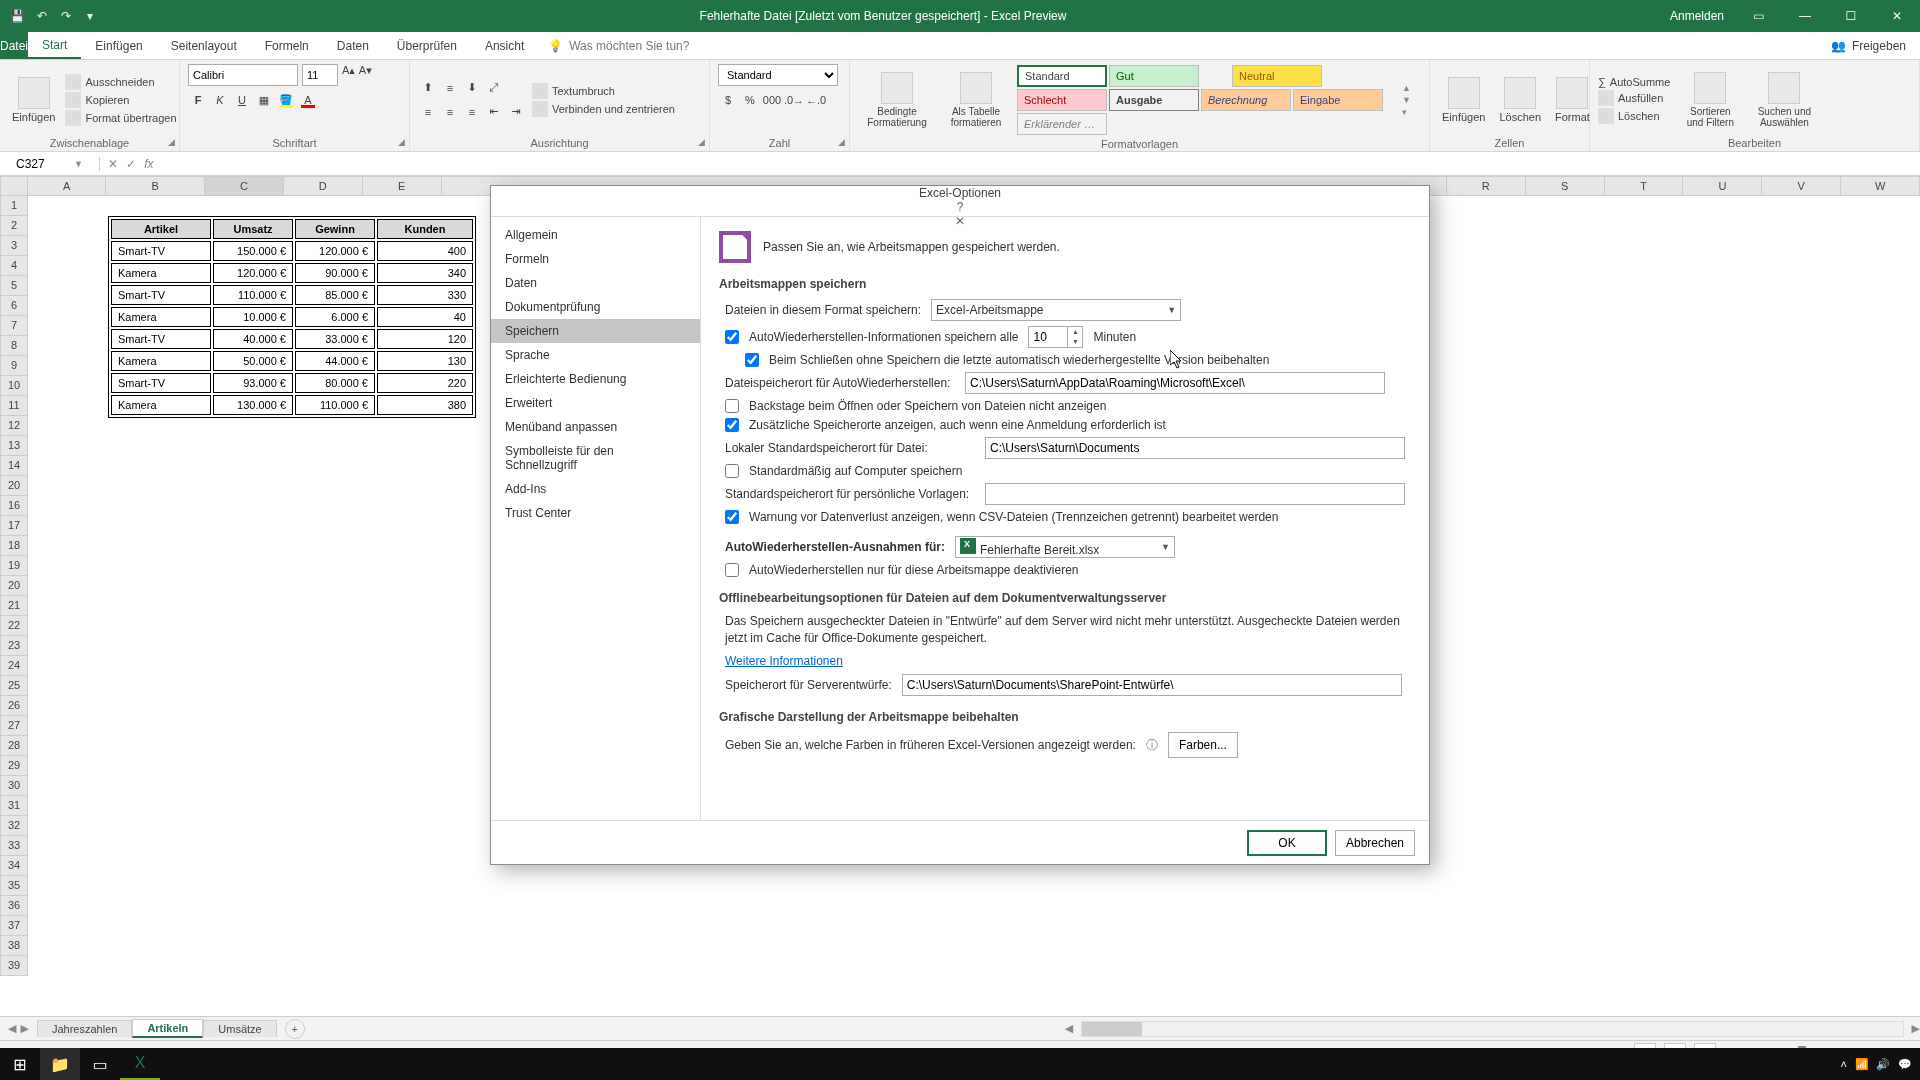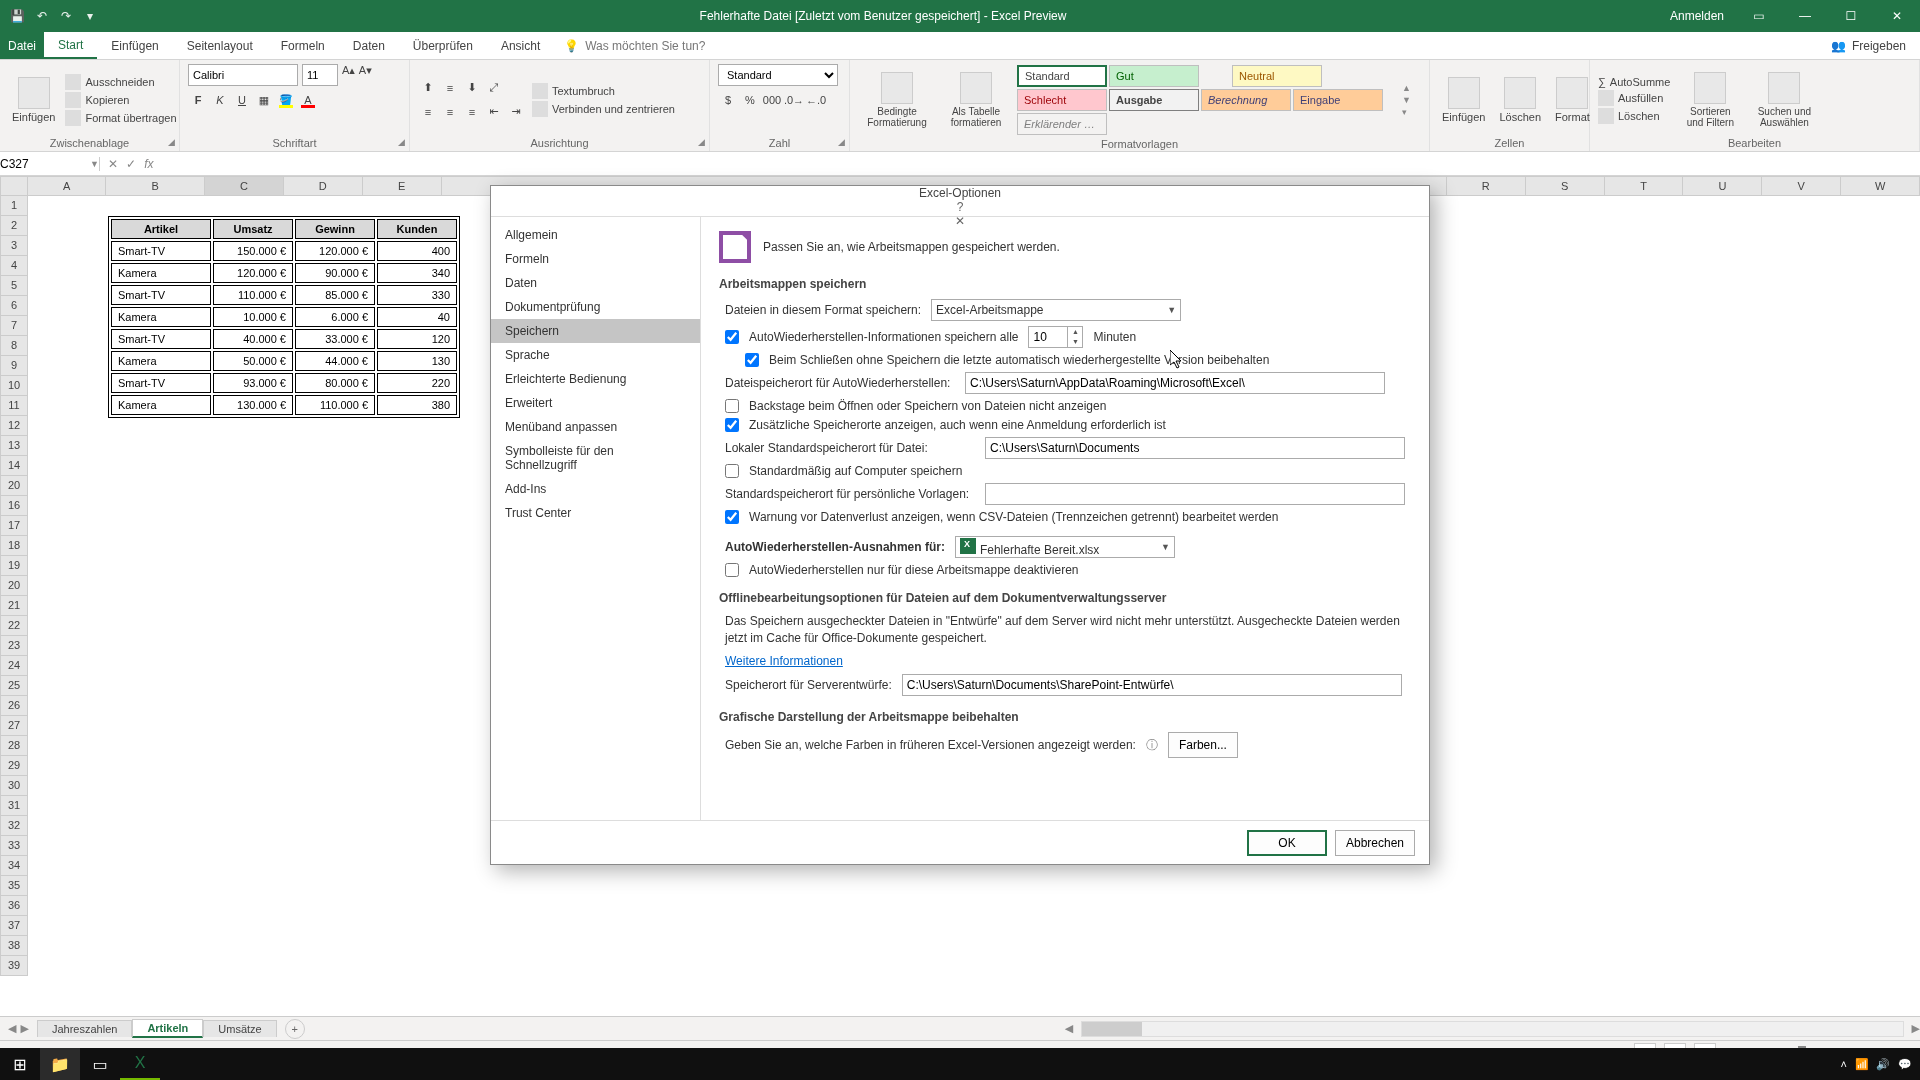--- a/index.html
+++ b/index.html
@@ -9,21 +9,21 @@
 .titlebar { height: 32px; background: #217346; color: #fff; display: flex; align-items: center; font-size: 12px; }
 .titlebar .qat { display: flex; gap: 4px; padding: 0 8px; align-items: center; }
 .titlebar .qat-icon { width: 20px; height: 20px; display: flex; align-items: center; justify-content: center; opacity: 0.9; }
 .titlebar .title-text { flex: 1; text-align: center; }
 .titlebar .win-controls { display: flex; align-items: center; }
 .titlebar .win-btn { width: 46px; height: 32px; display: flex; align-items: center; justify-content: center; }
 .titlebar .login { padding: 0 12px; font-size: 12px; }
 
 
 .ribbon-tabs { height: 28px; background: #fff; border-bottom: 1px solid #d4d4d4; display: flex; align-items: stretch; font-size: 12px; }
-.ribbon-tabs .file-tab { background: #217346; color: #fff; padding: 0 8px; display: flex; align-items: center; }
+.ribbon-tabs .file-tab { background: #217346; color: #fff; padding: 0 0; display: flex; align-items: center; }
 .ribbon-tabs .tab { padding: 0 14px; display: flex; align-items: center; color: #444; cursor: pointer; }
 .ribbon-tabs .tab.active { border-bottom: 2px solid #217346; color: #217346; }
 .ribbon-tabs .tellme { display: flex; align-items: center; color: #777; padding: 0 10px; gap: 6px; }
 .ribbon-tabs .share-btn { margin-left: auto; padding: 0 14px; display: flex; align-items: center; gap: 6px; color: #444; }
 
 
 .ribbon { height: 92px; background: #f3f2f1; border-bottom: 1px solid #d4d4d4; display: flex; font-size: 11px; color: #444; }
 .ribbon-group { border-right: 1px solid #e1e1e1; padding: 4px 8px 2px; display: flex; flex-direction: column; justify-content: space-between; }
 .ribbon-group-title { text-align: center; color: #666; font-size: 11px; padding-top: 2px; position: relative; }
 .ribbon-group-title .launcher { position: absolute; right: -4px; bottom: 2px; font-size: 9px; color: #888; }
@@ -34,30 +34,30 @@
 .ribbon-small-item { display: flex; align-items: center; gap: 4px; white-space: nowrap; }
 .ribbon-icon-sm { width: 16px; height: 16px; background: #ddd; display: inline-block; }
 .font-select { height: 22px; border: 1px solid #ababab; background: #fff; padding: 0 4px; font-size: 11px; }
 .btn-row { display: flex; gap: 2px; }
 .btn-row .sq { width: 20px; height: 20px; border: 1px solid transparent; display: flex; align-items: center; justify-content: center; }
 
 
 .style-item { width: 90px; height: 22px; border: 1px solid #bfbfbf; display: flex; align-items: center; padding: 0 6px; font-size: 11px; margin: 1px; }
 .style-standard { background: #fff; border: 2px solid #217346; }
 .style-gut { background: #c6efce; color: #006100; }
-.style-neutral { background: #fef9c3; color: #9c5700; margin-left: 32px; }
+.style-neutral { background: #fde047; color: #9c5700; margin-left: 32px; }
 .style-schlecht { background: #ffc7ce; color: #9c0006; }
 .style-ausgabe { background: #f2f2f2; border: 1px solid #7f7f7f; font-weight: bold; }
 .style-berechnung { background: #ffcc99; color: #3f3f76; font-style: italic; }
 .style-eingabe { background: #ffcc99; color: #3f3f76; }
 .style-erl { color: #7f7f7f; font-style: italic; }
 
 
 .formula-row { height: 24px; border-bottom: 1px solid #d4d4d4; display: flex; align-items: center; background: #fff; font-size: 12px; }
-.name-box { width: 100px; border-right: 1px solid #ccc; padding: 0 0; display: flex; align-items: center; justify-content: space-between; }
+.name-box { width: 100px; border-right: 1px solid #ccc; padding: 0 16px; display: flex; align-items: center; justify-content: space-between; }
 .name-box .dd { color: #888; font-size: 9px; }
 .fx-area { display: flex; align-items: center; gap: 8px; padding: 0 8px; color: #888; }
 
 
 .grid-area { position: relative; height: 840px; background: #fff; overflow: hidden; }
 .col-headers { display: flex; position: absolute; top: 0; left: 0; right: 0; height: 20px; background: #e6e6e6; font-size: 11px; }
 .corner { width: 28px; border: 1px solid #ccc; background: #e6e6e6; }
 .col-h { border: 1px solid #ccc; border-left: none; text-align: center; line-height: 18px; color: #444; }
 .row-headers { position: absolute; top: 20px; left: 0; width: 28px; }
 .row-h { height: 20px; border: 1px solid #ccc; border-top: none; text-align: center; font-size: 11px; line-height: 18px; color: #444; background: #e6e6e6; }
@@ -402,21 +402,21 @@
       <div class="row-h">39</div>
     </div>
   <div class="cells" id="cells-bg"></div>
 
   <table class="data-table" style="top:40px;left:108px">
     <thead>
         <tr>
       <th style="width:100px">Artikel</th>
       <th style="width:80px">Umsatz</th>
       <th style="width:80px">Gewinn</th>
-      <th style="width:80px">Kunden</th>
+      <th style="width:96px">Kunden</th>
     </tr>
       </thead>
     <tbody id="data-body">
         <tr>
           <td>Smart-TV</td>
           <td class="r">150.000 €</td>
           <td class="r">120.000 €</td>
           <td class="r">400</td>
         </tr>
         <tr>

